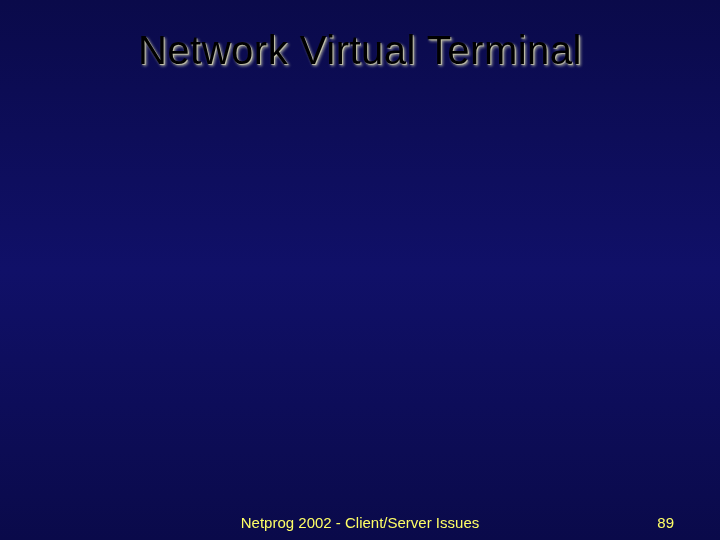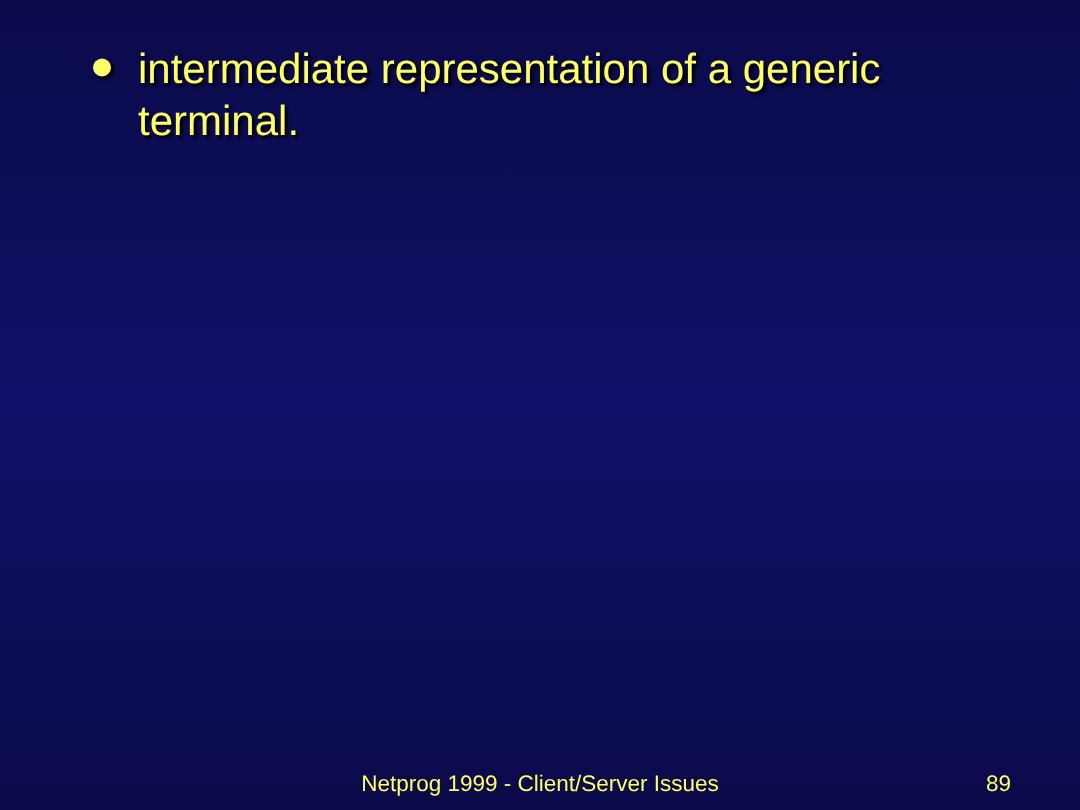--- a/index.html
+++ b/index.html
@@ -64,20 +64,20 @@
   }
   .footer-right {
     position: absolute;
     right: 46px;
   }
 </style>
 </head>
 <body>
 
 <div class="slide">
+  <h1 class="title">Network Virtual Terminal</h1>
   <ul class="bullets">
-    <li>intermediate representation of a generic terminal.</li>
   </ul>
   <div class="footer">
-    <span class="footer-center">Netprog 1999 - Client/Server Issues</span>
+    <span class="footer-center">Netprog 2002 - Client/Server Issues</span>
     <span class="footer-right">89</span>
   </div>
 </div>
 
 </body></html>

